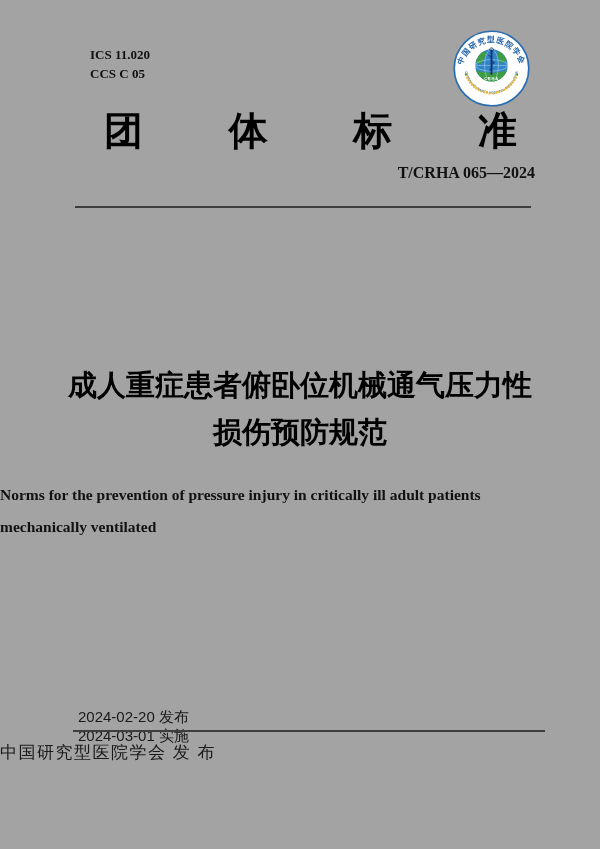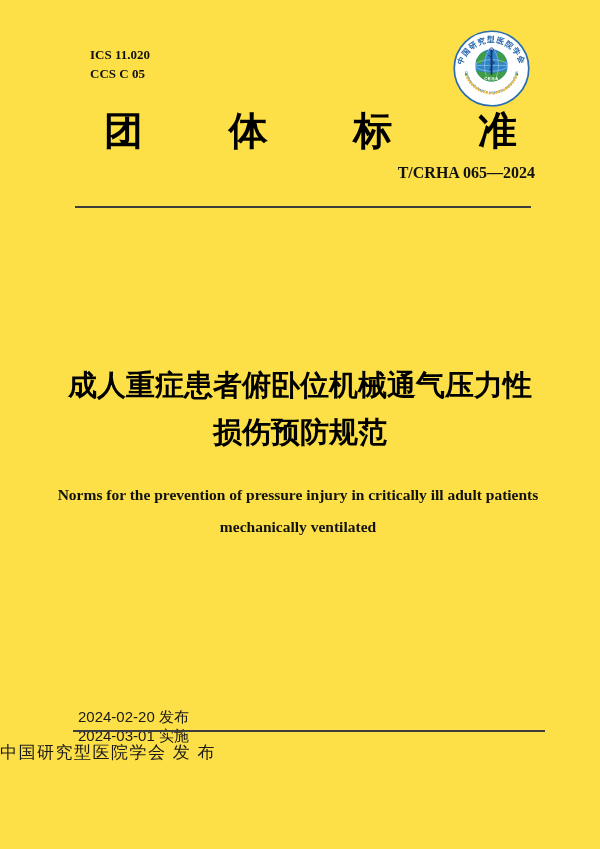--- a/index.html
+++ b/index.html
@@ -1,21 +1,21 @@
 <!DOCTYPE html>
 <html><head>
 <meta charset="utf-8">
 <style>
   * { margin: 0; padding: 0; box-sizing: border-box; }
   html, body { background: #ffffff; }
   .page {
     position: relative;
     width: 600px;
     height: 849px;
-    background: #fde047;
+    background: #a3a3a3;
     overflow: hidden;
     font-family: "Liberation Sans", sans-serif;
     color: #1a1a1a;
   }
   .ics-block {
     position: absolute;
     left: 90px;
     top: 45px;
     font-family: "Liberation Serif", serif;
     font-weight: bold;
@@ -70,21 +70,20 @@
     font-weight: 700;
     font-size: 29px;
     line-height: 47px;
     color: #000;
   }
   .title-en {
     position: absolute;
     left: 0;
     top: 479px;
     width: 596px;
-    text-align: center;
     font-family: "Liberation Serif", serif;
     font-weight: bold;
     font-size: 15.5px;
     line-height: 32px;
     color: #111;
   }
   .dates-row {
     position: absolute;
     left: 78px;
     right: 50px;

